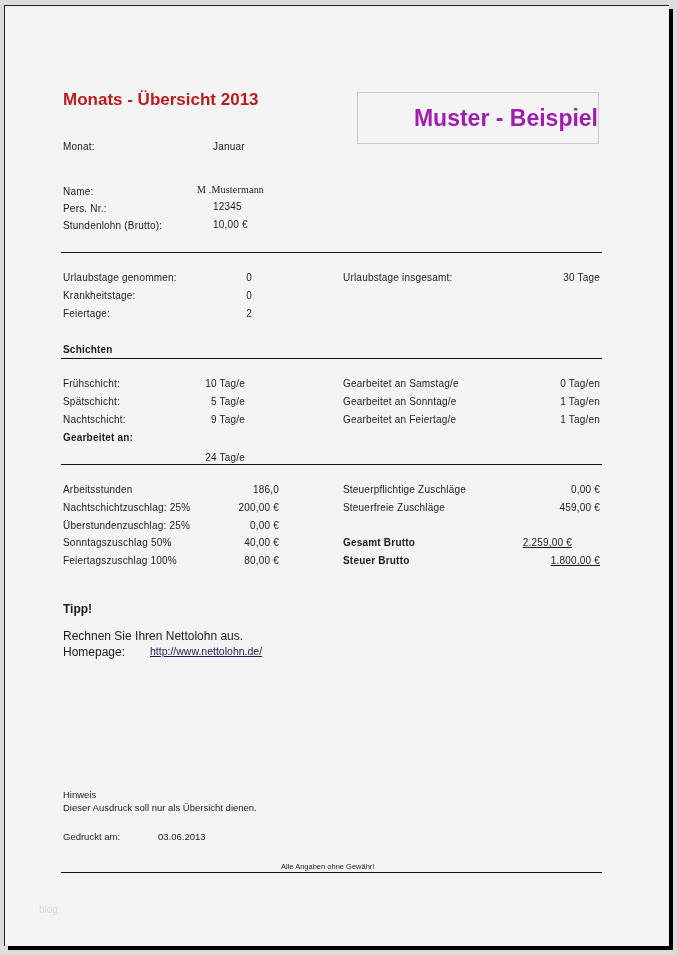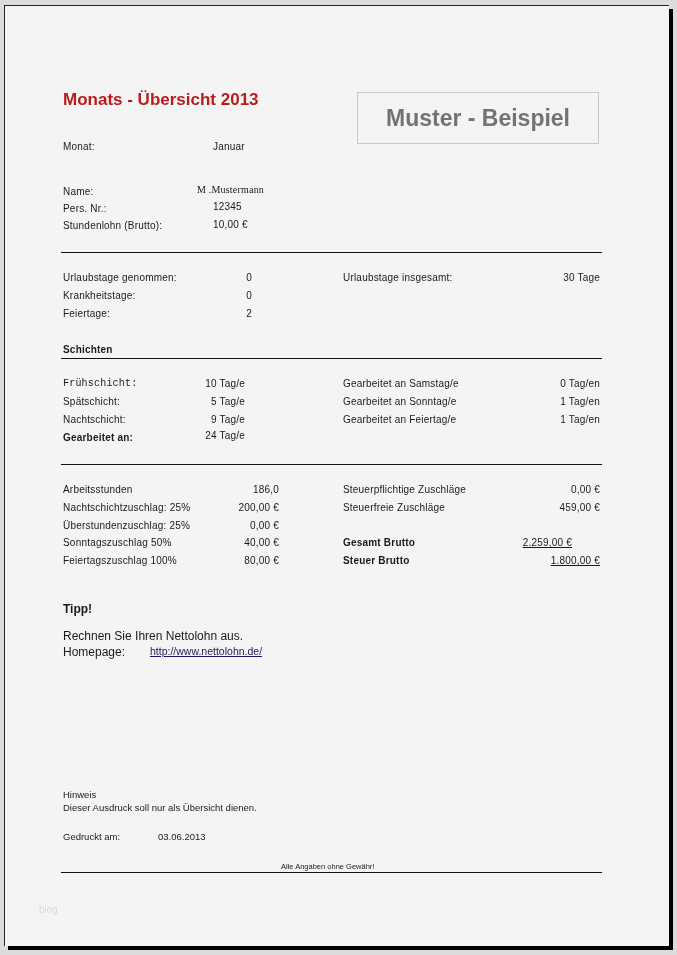--- a/index.html
+++ b/index.html
@@ -25,22 +25,22 @@
     .b { font-weight: bold; }
     .r { text-align: right; }
     .title {
       font-size: 17px; font-weight: bold; color: #b91c1c;
     }
     .stamp {
       position: absolute;
       left: 352px; top: 86px;
       width: 240px; height: 50px;
       border: 1px solid #c8c8c8;
-      display: flex; align-items: center; justify-content: center;
-      font-size: 23px; font-weight: bold; color: #737373;
+      display: flex; align-items: center; justify-content: flex-end;
+      font-size: 23px; font-weight: bold; color: #a21caf;
     }
     .hr {
       position: absolute;
       left: 56px; width: 541px;
       height: 0; border-top: 1.5px solid #111;
     }
     .ul { text-decoration: underline; }
     .link { color: #1a1a5a; text-decoration: underline; font-size: 10.5px; font-family: "Liberation Sans", sans-serif; }
     .small { font-size: 9.5px; }
     .tiny { font-size: 7.5px; }
@@ -75,28 +75,28 @@
   <div class="abs t r" style="left:220px; width:27px; top:284px;">0</div>
   <div class="abs t" style="left:58px; top:302px;">Feiertage:</div>
   <div class="abs t r" style="left:220px; width:27px; top:302px;">2</div>
 
   <div class="abs t" style="left:338px; top:266px;">Urlaubstage insgesamt:</div>
   <div class="abs t r" style="left:500px; width:95px; top:266px;">30 Tage</div>
 
   <div class="abs t b" style="left:58px; top:338px;">Schichten</div>
   <div class="hr" style="top:352px;"></div>
 
-  <div class="abs t" style="left:58px; top:372px;font-family:Liberation Mono, monospace;">Frühschicht:</div>
+  <div class="abs t" style="left:58px; top:372px;">Frühschicht:</div>
   <div class="abs t r" style="left:170px; width:70px; top:372px;">10 Tag/e</div>
   <div class="abs t" style="left:58px; top:390px;">Spätschicht:</div>
   <div class="abs t r" style="left:170px; width:70px; top:390px;">5 Tag/e</div>
   <div class="abs t" style="left:58px; top:408px;">Nachtschicht:</div>
   <div class="abs t r" style="left:170px; width:70px; top:408px;">9 Tag/e</div>
   <div class="abs t b" style="left:58px; top:426px;">Gearbeitet an:</div>
-  <div class="abs t r" style="left:170px; width:70px; top:424px;">24 Tag/e</div>
+  <div class="abs t r" style="left:170px; width:70px; top:446px;">24 Tag/e</div>
 
   <div class="abs t" style="left:338px; top:372px;">Gearbeitet an Samstag/e</div>
   <div class="abs t r" style="left:510px; width:85px; top:372px;">0 Tag/en</div>
   <div class="abs t" style="left:338px; top:390px;">Gearbeitet an Sonntag/e</div>
   <div class="abs t r" style="left:510px; width:85px; top:390px;">1 Tag/en</div>
   <div class="abs t" style="left:338px; top:408px;">Gearbeitet an Feiertag/e</div>
   <div class="abs t r" style="left:510px; width:85px; top:408px;">1 Tag/en</div>
 
   <div class="hr" style="top:458px;"></div>
 

